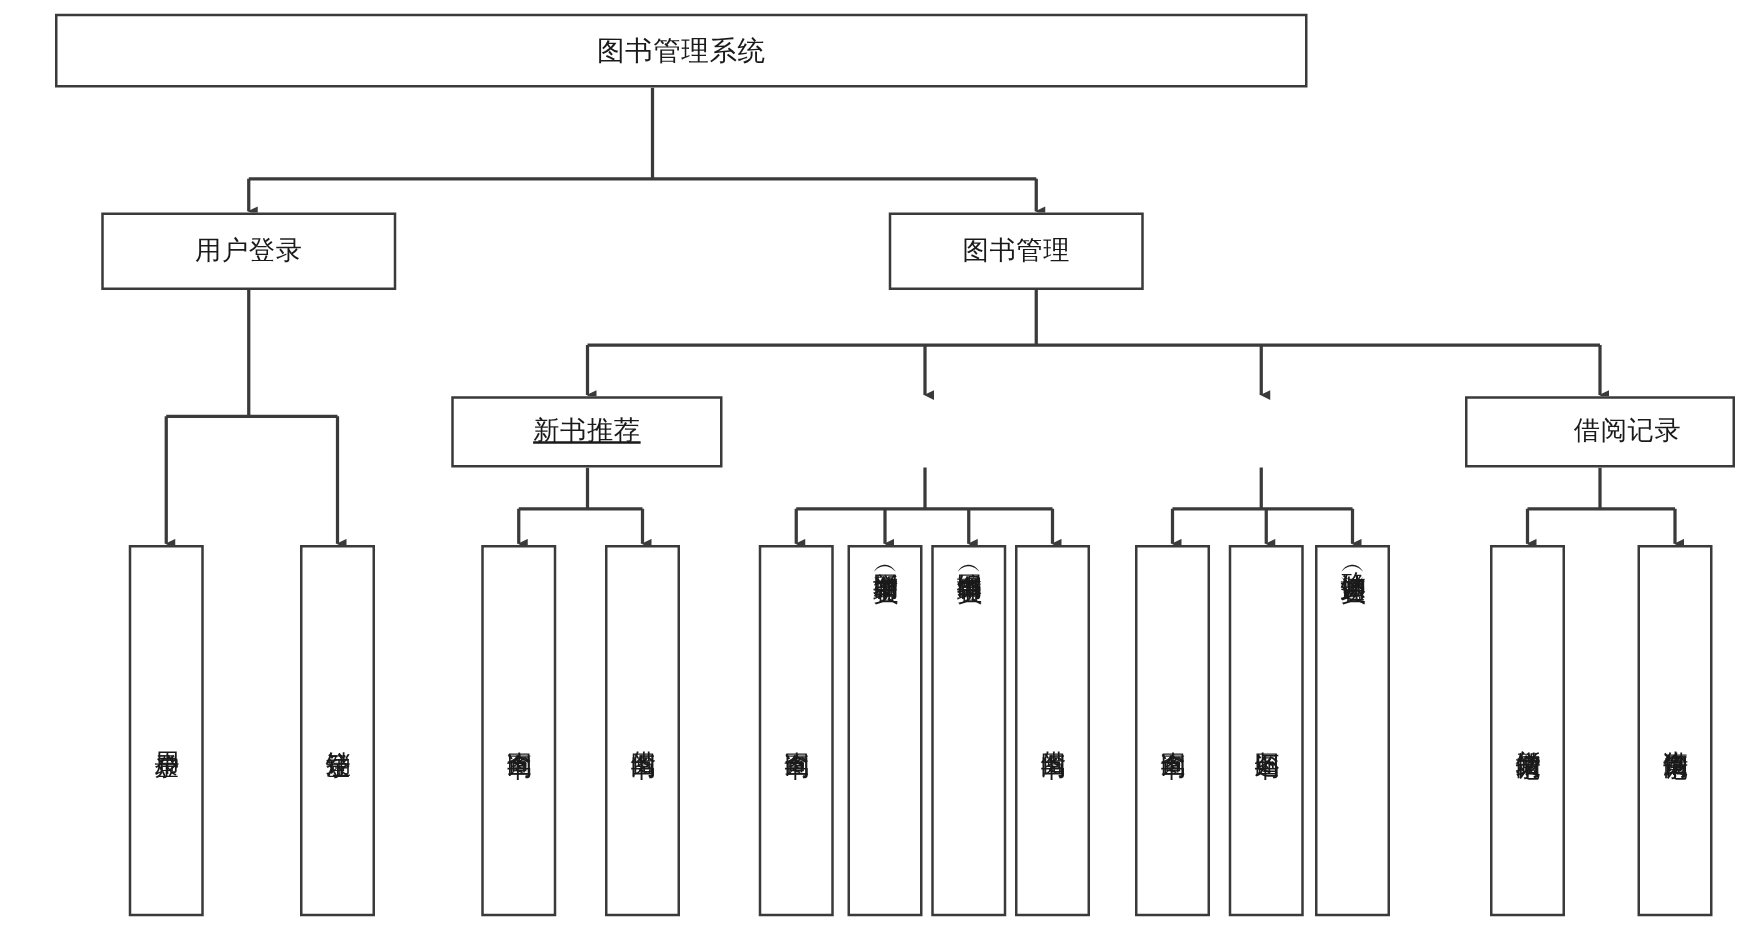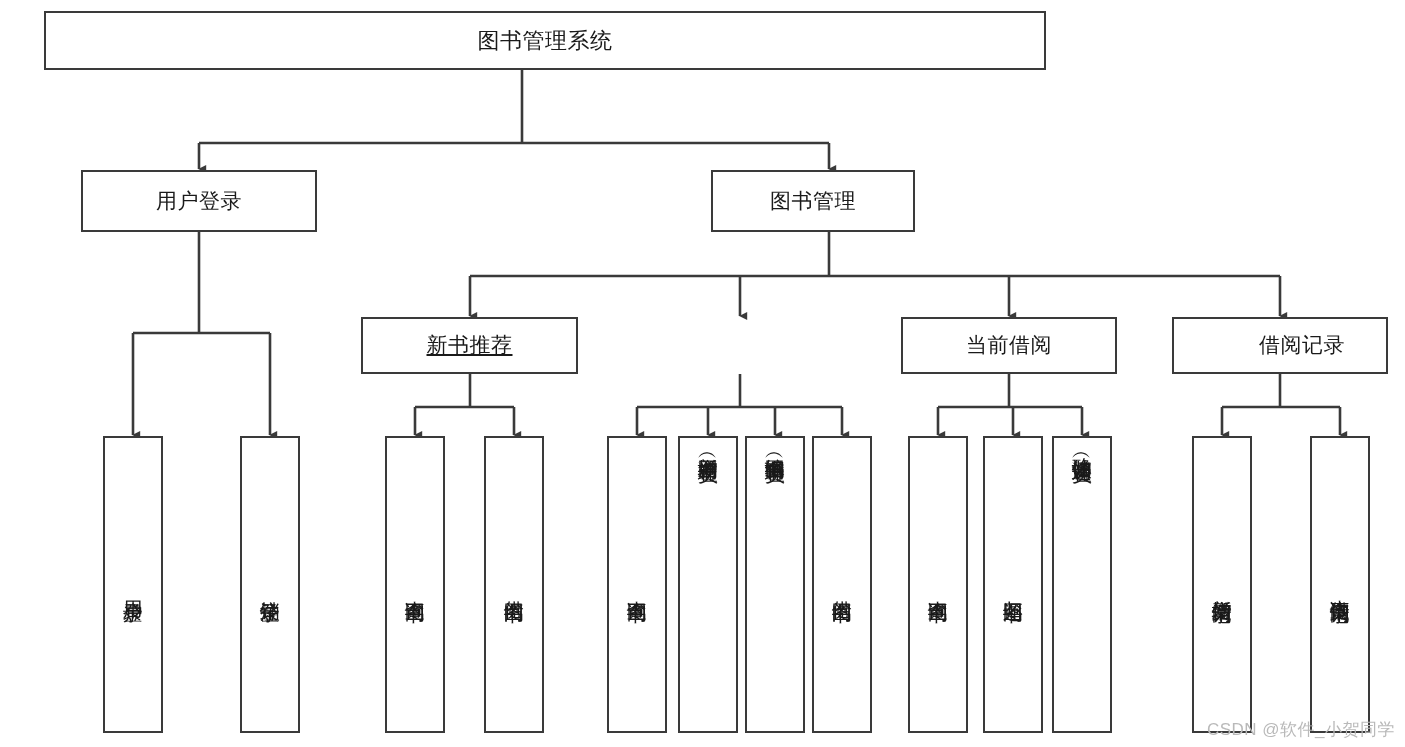--- a/index.html
+++ b/index.html
@@ -130,23 +130,20 @@
   <div class="node horizontal" style="left: 81px; top: 170px; width: 236px; height: 62px;">
     <span class="node-label">用户登录</span>
   </div>
   <div class="node horizontal" style="left: 711px; top: 170px; width: 204px; height: 62px;">
     <span class="node-label">图书管理</span>
   </div>
 
   <div class="node horizontal" style="left: 361px; top: 317px; width: 217px; height: 57px; text-decoration: underline;">
     <span class="node-label">新书推荐</span>
   </div>
-  <div class="node horizontal" style="left: 901px; top: 317px; width: 216px; height: 57px;">
-    <span class="node-label">当前借阅</span>
-  </div>
   <div class="node horizontal" style="left: 1172px; top: 317px; width: 216px; height: 57px; padding-left: 44px;">
     <span class="node-label">借阅记录</span>
   </div>
 
   <div class="node vertical center-text" style="left: 103px; top: 436px; width: 60px; height: 297px;">
     <span class="node-label">用户登录</span>
   </div>
   <div class="node vertical center-text" style="left: 240px; top: 436px; width: 60px; height: 297px;">
     <span class="node-label">注销登录</span>
   </div>
@@ -177,14 +174,13 @@
   <div class="node vertical" style="left: 1052px; top: 436px; width: 60px; height: 297px;">
     <span class="node-label">确认归还（管理员）</span>
   </div>
   <div class="node vertical center-text" style="left: 1192px; top: 436px; width: 60px; height: 297px;">
     <span class="node-label">新增借阅记录</span>
   </div>
   <div class="node vertical center-text" style="left: 1310px; top: 436px; width: 60px; height: 297px;">
     <span class="node-label">查询借阅记录</span>
   </div>
 
-  <div class="watermark">CSDN @软件_小贺同学</div>
 </div>
 
 </body></html>

